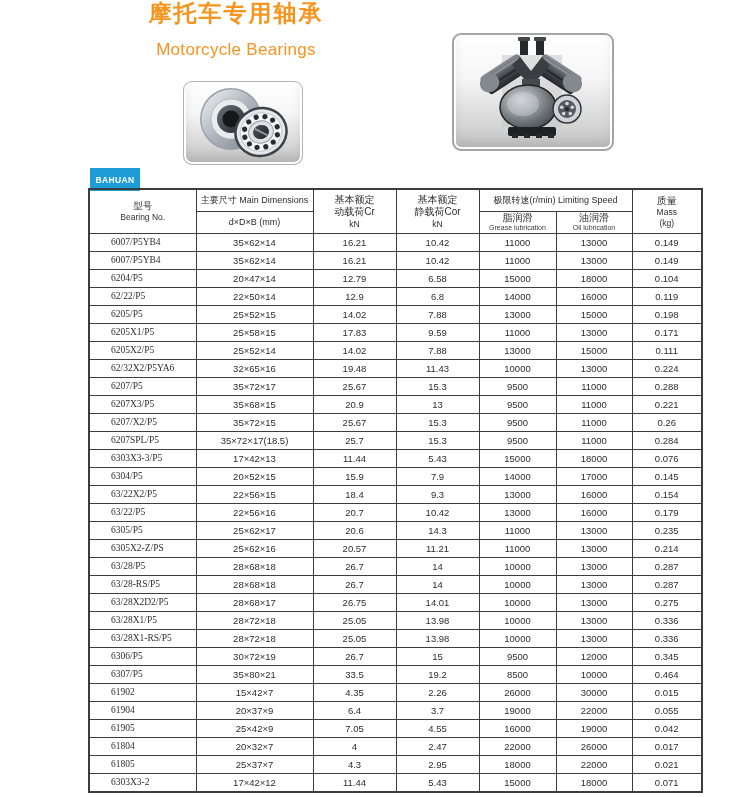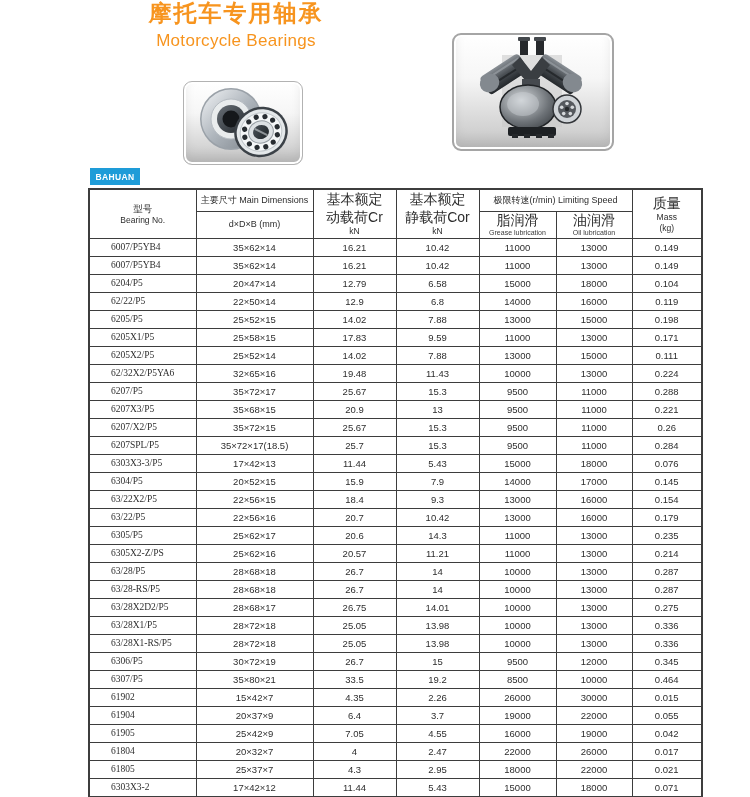--- a/index.html
+++ b/index.html
@@ -2,46 +2,46 @@
 <html><head>
 <meta charset="utf-8">
 <style>
   html,body{margin:0;padding:0;background:#ffffff;}
   body{font-family:"Liberation Sans","DejaVu Sans",sans-serif;}
   .page{position:relative;width:750px;height:797px;background:#fff;overflow:hidden;}
 
   
   .title-block{position:absolute;left:125px;top:0;width:222px;text-align:center;}
   .title-cn{font-size:23px;font-weight:bold;color:#F7941E;letter-spacing:2px;line-height:1.2;}
-  .title-en{font-size:17px;color:#F7941E;margin-top:3px;letter-spacing:.3px;}
+  .title-en{font-size:17px;color:#F7941E;margin-top:12px;letter-spacing:.3px;}
 
   
   .photo{position:absolute;border-radius:9px;border:1px solid #b2b2b2;overflow:hidden;
          background:linear-gradient(180deg,#ffffff 0%,#f6f6f6 38%,#dcdcdc 70%,#c5c5c5 100%);
          box-shadow:inset 0 0 0 2px #ffffff, inset 0 -8px 12px rgba(0,0,0,.10);}
   .bearing-photo{left:183px;top:81px;width:118px;height:82px;}
   .engine-photo{left:452px;top:33px;width:158px;height:114px;border:2px solid #a5a5a5;}
   .photo svg{display:block;}
 
   
-  .brand-tab{position:absolute;left:90px;top:168px;width:50px;height:17px;background:#1E9CD8;
+  .brand-tab{position:absolute;left:90px;top:168px;width:50px;height:23px;background:#1E9CD8;
              color:#fff;font-size:8.5px;font-weight:bold;display:flex;align-items:center;
              justify-content:center;letter-spacing:.4px;}
 
   
   .spec-table{position:absolute;left:88px;top:188px;width:613px;border-collapse:collapse;
               table-layout:fixed;color:#2d2d2d;border:2px solid #3d3d3d;}
   .spec-table th,.spec-table td{border:1px solid #3d3d3d;text-align:center;vertical-align:middle;padding:0;}
   .spec-table thead th{font-weight:normal;line-height:1.25;}
   .spec-table thead tr{height:22px;}
   .ln{display:block;}
   .h-cn{font-size:9.5px;}
   .h-en{font-size:8.5px;}
   .h-mix{font-size:9px;}
-  .h-sub-cn{font-size:14px;}
+  .h-sub-cn{font-size:10px;}
   .h-sub-en{font-size:7px;color:#3a3a3a;}
   .spec-table tbody td{height:17px;font-size:9.5px;white-space:nowrap;overflow:hidden;}
   .spec-table tbody td:first-child{text-align:left;padding-left:21px;font-family:Liberation Serif, serif;}
 </style>
 </head>
 <body>
 
 <div class="page">
 
   <div class="title-block">

